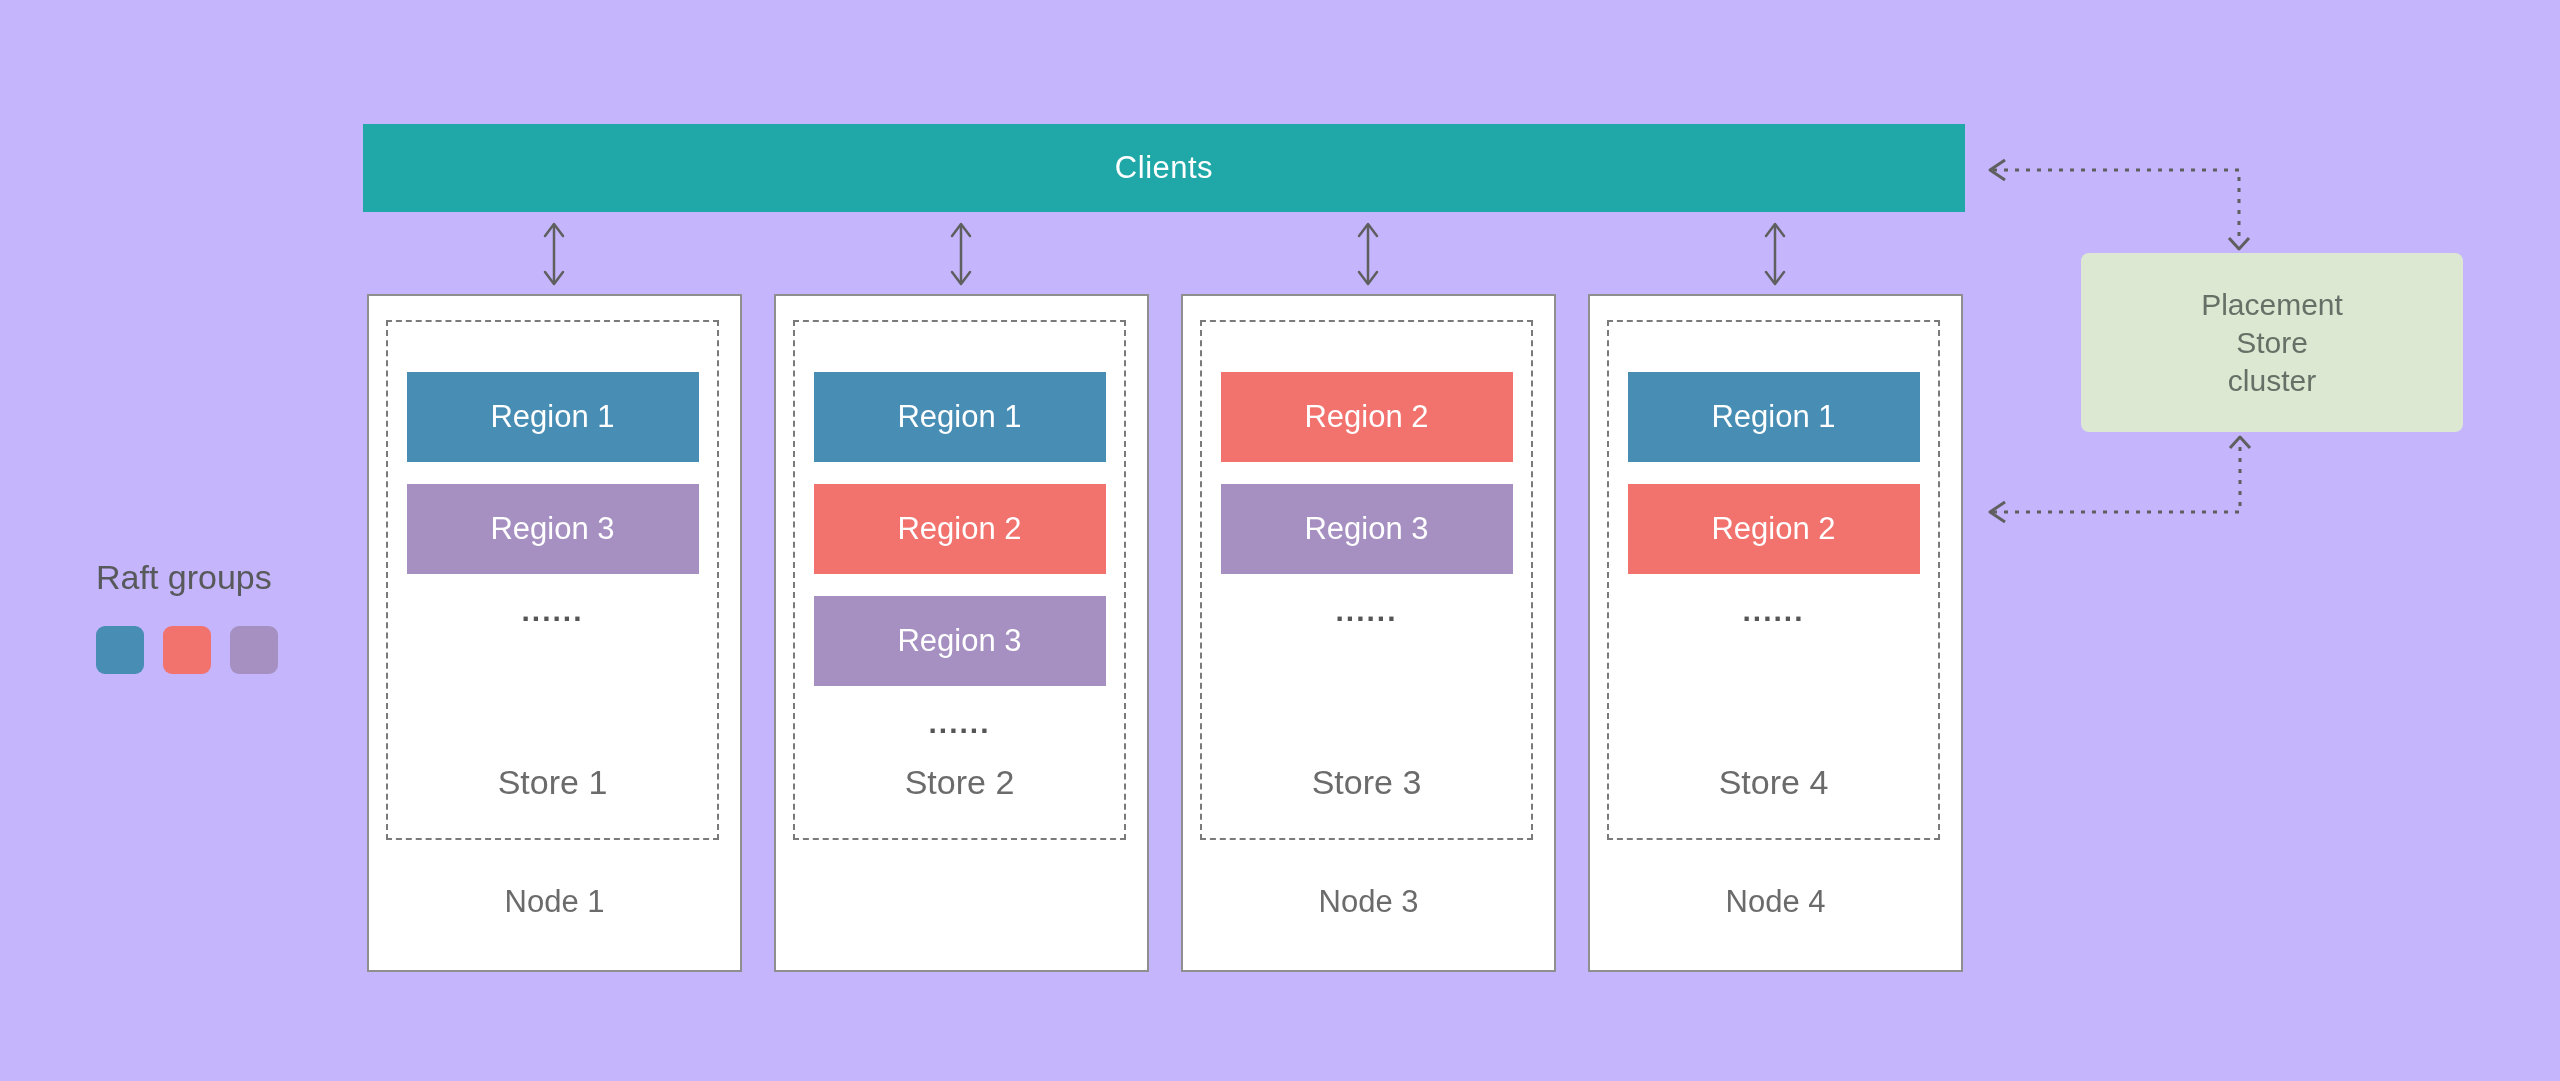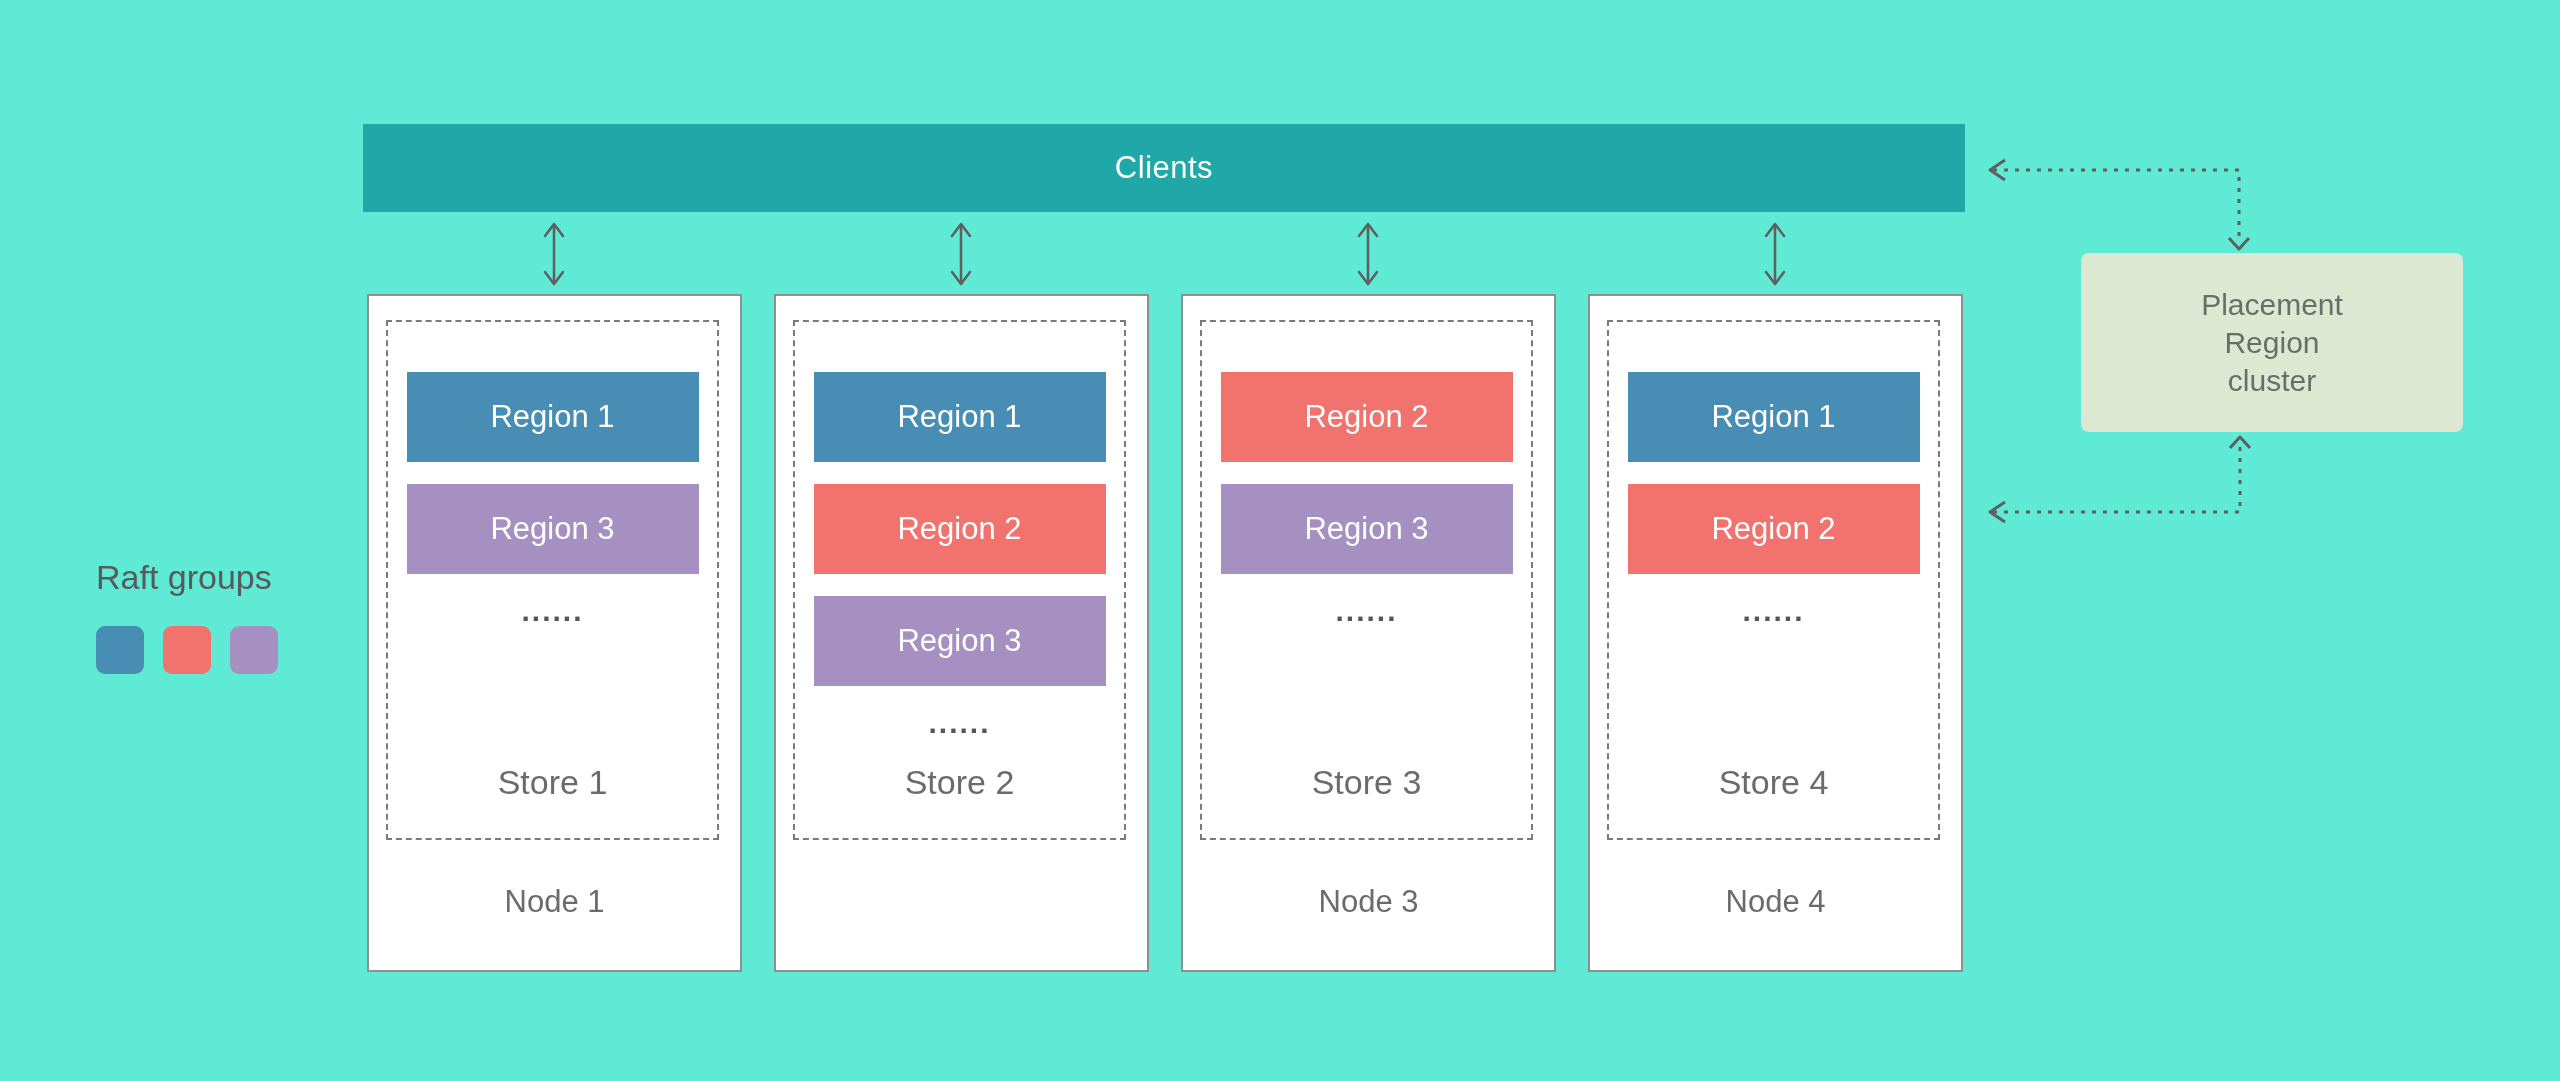--- a/index.html
+++ b/index.html
@@ -1,19 +1,19 @@
 <!DOCTYPE html>
 <html><head>
 <meta charset="utf-8">
 <style>
   html,body{margin:0;padding:0;background:#ffffff;}
   .canvas{
     position:relative;
     width:2560px;height:1081px;
-    background:#5eead4;
+    background:#c4b5fd;
     font-family:"Liberation Sans", sans-serif;
     overflow:hidden;
   }
   
   .clients-bar{
     position:absolute;left:363px;top:124px;width:1602px;height:88px;
     display:flex;align-items:center;justify-content:center;
     color:#ffffff;font-size:31px;letter-spacing:.5px;
   }
   
@@ -111,21 +111,21 @@
       <div class="region" style="background-color: rgb(71, 141, 180);">Region 1</div>
       <div class="region" style="background-color: rgb(242, 114, 109);">Region 2</div>
       <div class="ellipsis">......</div>
       <div class="store-label">Store 4</div>
     </div>
     <div class="node-label">Node 4</div>
   </div>
 
   <div class="pd-box" style="background-color: rgb(220, 232, 210);">
     <div>Placement</div>
-    <div>Region</div>
+    <div>Store</div>
     <div>cluster</div>
   </div>
 
   <svg class="overlay" viewBox="0 0 2560 1081" xmlns="http://www.w3.org/2000/svg">
 
     <g stroke="#5f5f5f" stroke-width="2.5" fill="none" stroke-linecap="round" stroke-linejoin="round">
       <g>
         <line x1="554" y1="227" x2="554" y2="281"></line>
         <polyline points="545,236 554,224 563,236"></polyline>
         <polyline points="545,272 554,284 563,272"></polyline>

